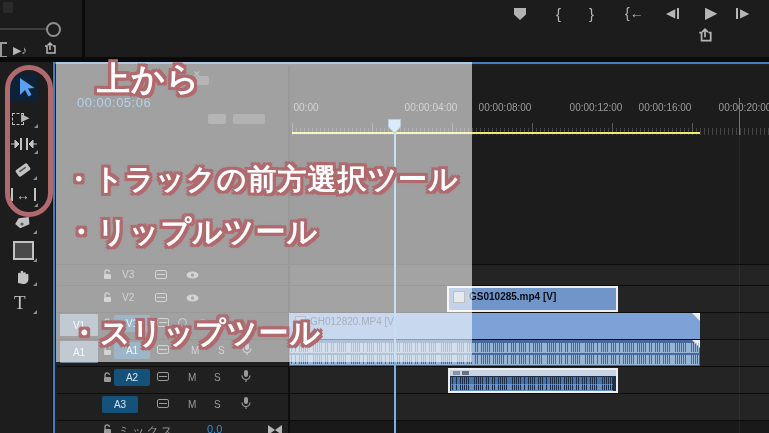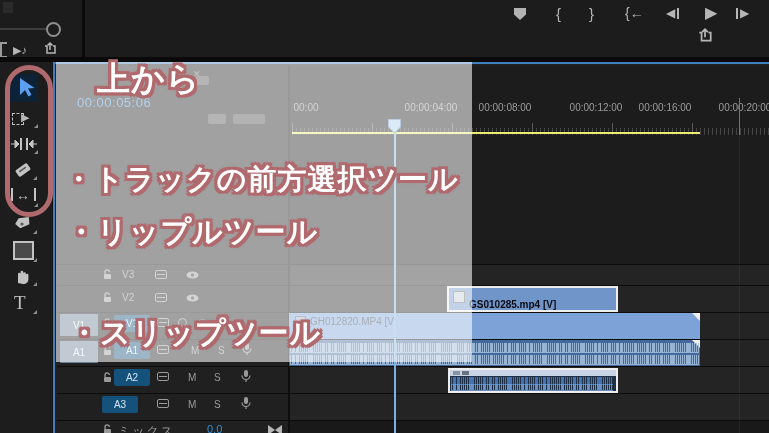--- a/index.html
+++ b/index.html
@@ -322,21 +322,21 @@
     </div>
 
     <div class="abs" style="left:234px;top:276px;width:411px;height:26px;background:#44699c;color:#a6c2e0;">
       <div class="fold"></div>
       <div class="wv abs" style="left:1px;top:3px;width:409px;height:9px;border-bottom:1px solid #a6c2e0;"></div>
       <div class="wv abs" style="left:1px;top:15px;width:409px;height:9px;border-bottom:1px solid #a6c2e0;"></div>
     </div>
 
     <div class="abs" style="left:392px;top:222px;width:167px;height:22px;background:#7095c8;border:2px solid #eeeeee;">
       <div class="abs" style="left:4px;top:3px;width:10px;height:10px;background:#c3cdda;border:1px solid #666;"></div>
-      <div class="abs" style="left:20px;top:3px;font-size:10px;font-weight:700;color:#0b0b14;margin-top:8px;">GS010285.mp4 [V]</div>
+      <div class="abs" style="left:20px;top:3px;font-size:10px;font-weight:700;color:#0b0b14;">GS010285.mp4 [V]</div>
     </div>
 
     <div class="abs" style="left:393px;top:304px;width:166px;height:21px;background:#1e3048;border:2px solid #eeeeee;">
       <div class="abs" style="left:0;top:0;width:100%;height:6px;background:#c9d5e5;">
         <div class="abs" style="left:3px;top:1px;width:7px;height:4px;background:#8a93a2;"></div>
         <div class="abs" style="left:12px;top:1px;width:7px;height:4px;background:#6a7382;"></div>
       </div>
       <div class="wv abs" style="left:1px;top:7px;width:162px;height:7px;color:#4f7fc0;border-bottom:1px solid #4f7fc0;"></div>
       <div class="wv abs" style="left:1px;top:14px;width:162px;height:6px;color:#74a0d8;border-bottom:1px solid #74a0d8;"></div>
     </div>

